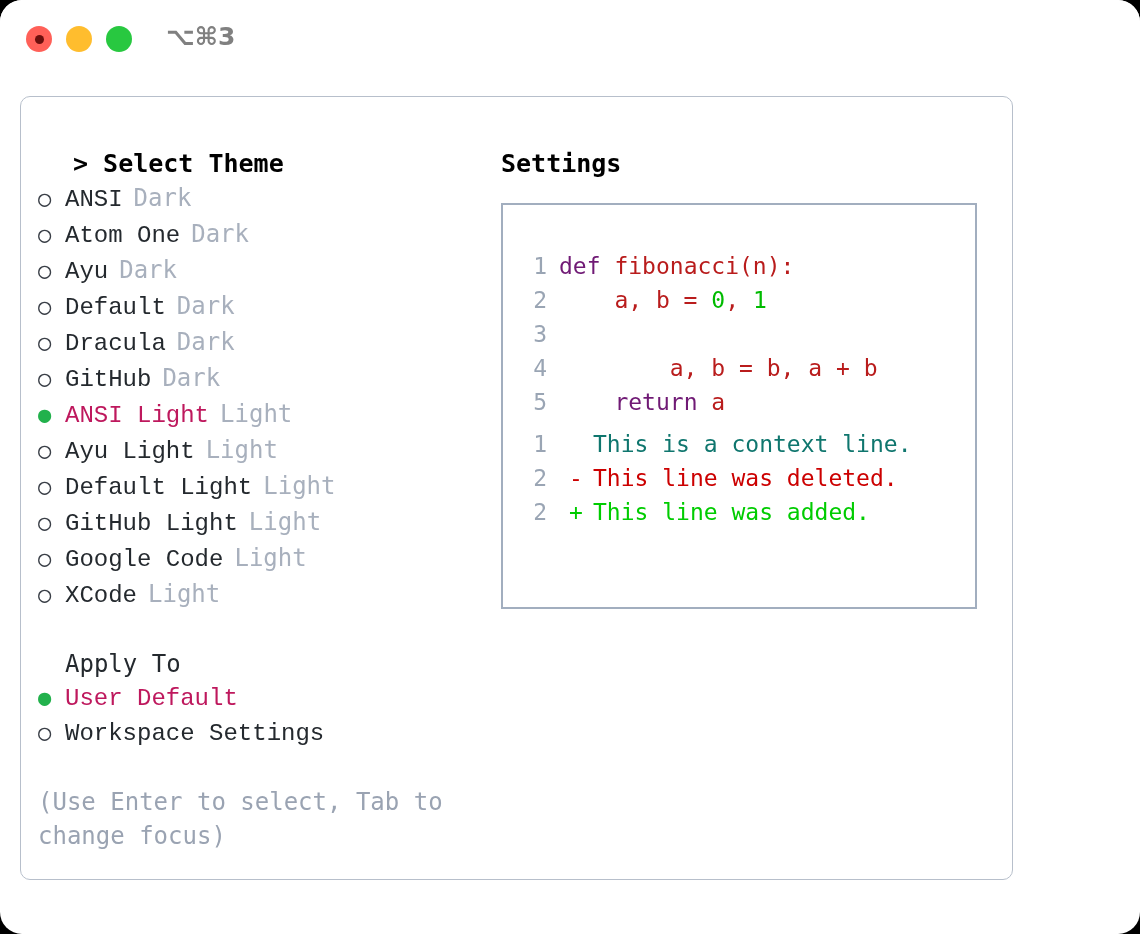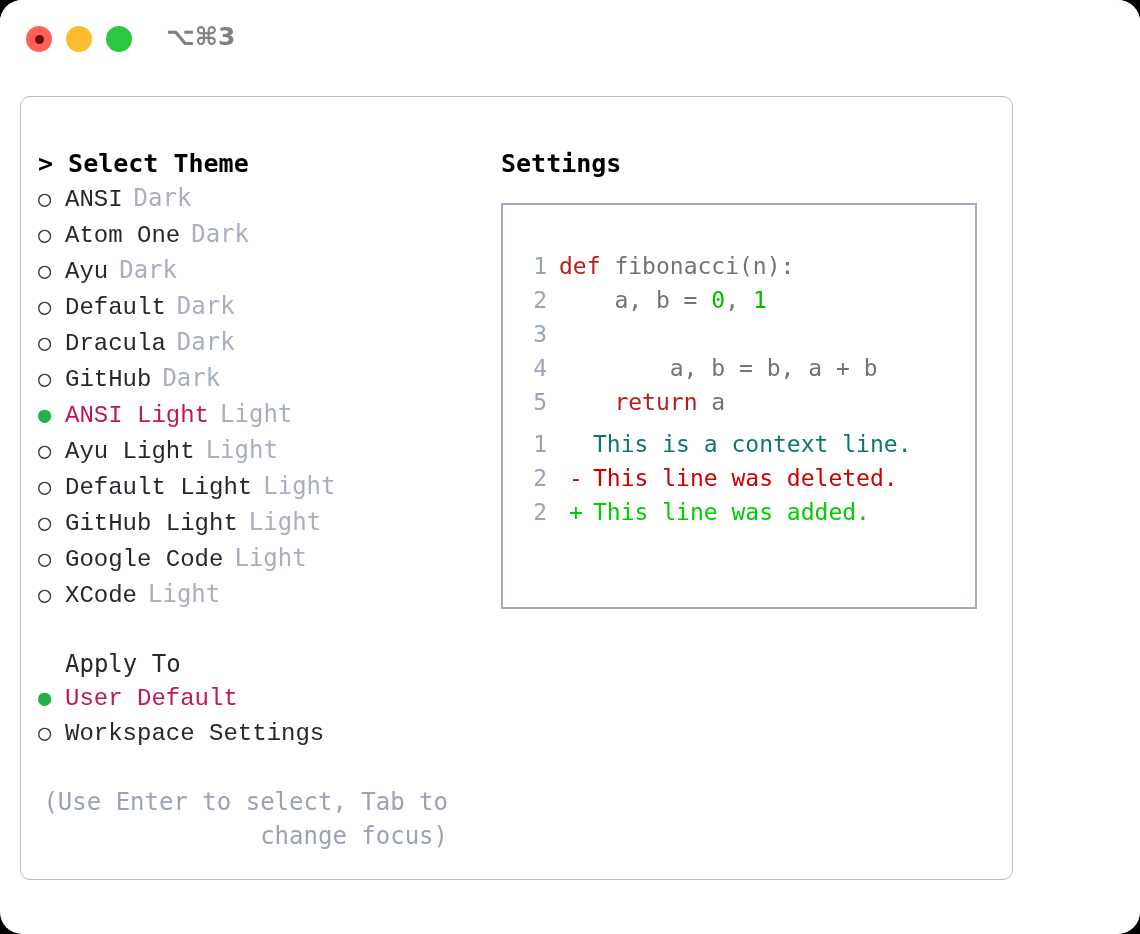--- a/index.html
+++ b/index.html
@@ -94,20 +94,21 @@
     left: 17px;
     top: 50px;
     width: 450px;
   }
   .section-title {
     font-size: 25px;
     font-weight: bold;
     color: #000000;
     line-height: 34px;
     white-space: pre;
+    margin-left: 35px;
   }
   .opt-row {
     display: flex;
     align-items: baseline;
     line-height: 34px;
     font-size: 24px;
     white-space: pre;
   }
   .marker {
     width: 27px;
@@ -137,21 +138,20 @@
     color: #24292e;
   }
   .spacer-row { height: 34px; }
   .hint {
     margin-top: 34px;
     font-size: 24px;
     line-height: 34px;
     color: #9aa3b2;
     width: 410px;
     white-space: normal;
-    text-align: right;
   }
 
   
   .right-col {
     position: absolute;
     left: 480px;
     top: 50px;
     width: 500px;
   }
   .preview-title {
@@ -181,24 +181,24 @@
     line-height: 34px;
     white-space: pre;
   }
   .lineno {
     flex: 0 0 32px;
     text-align: right;
     color: #9aa5b4;
     padding-right: 12px;
   }
   .code-text { color: #24292e; }
-  .tok-kw   { color: #b91c1c; }
+  .tok-kw   { color: #701a75; }
   .tok-fn   { color: #16b9c4; }
   .tok-num  { color: #00bb00; }
-  .tok-plain{ color: #737373; }
+  .tok-plain{ color: #b91c1c; }
 
   .diff-area {
     position: absolute;
     left: 12px;
     top: 222px;
     right: 6px;
   }
   .diff-line {
     display: flex;
     font-size: 23px;

